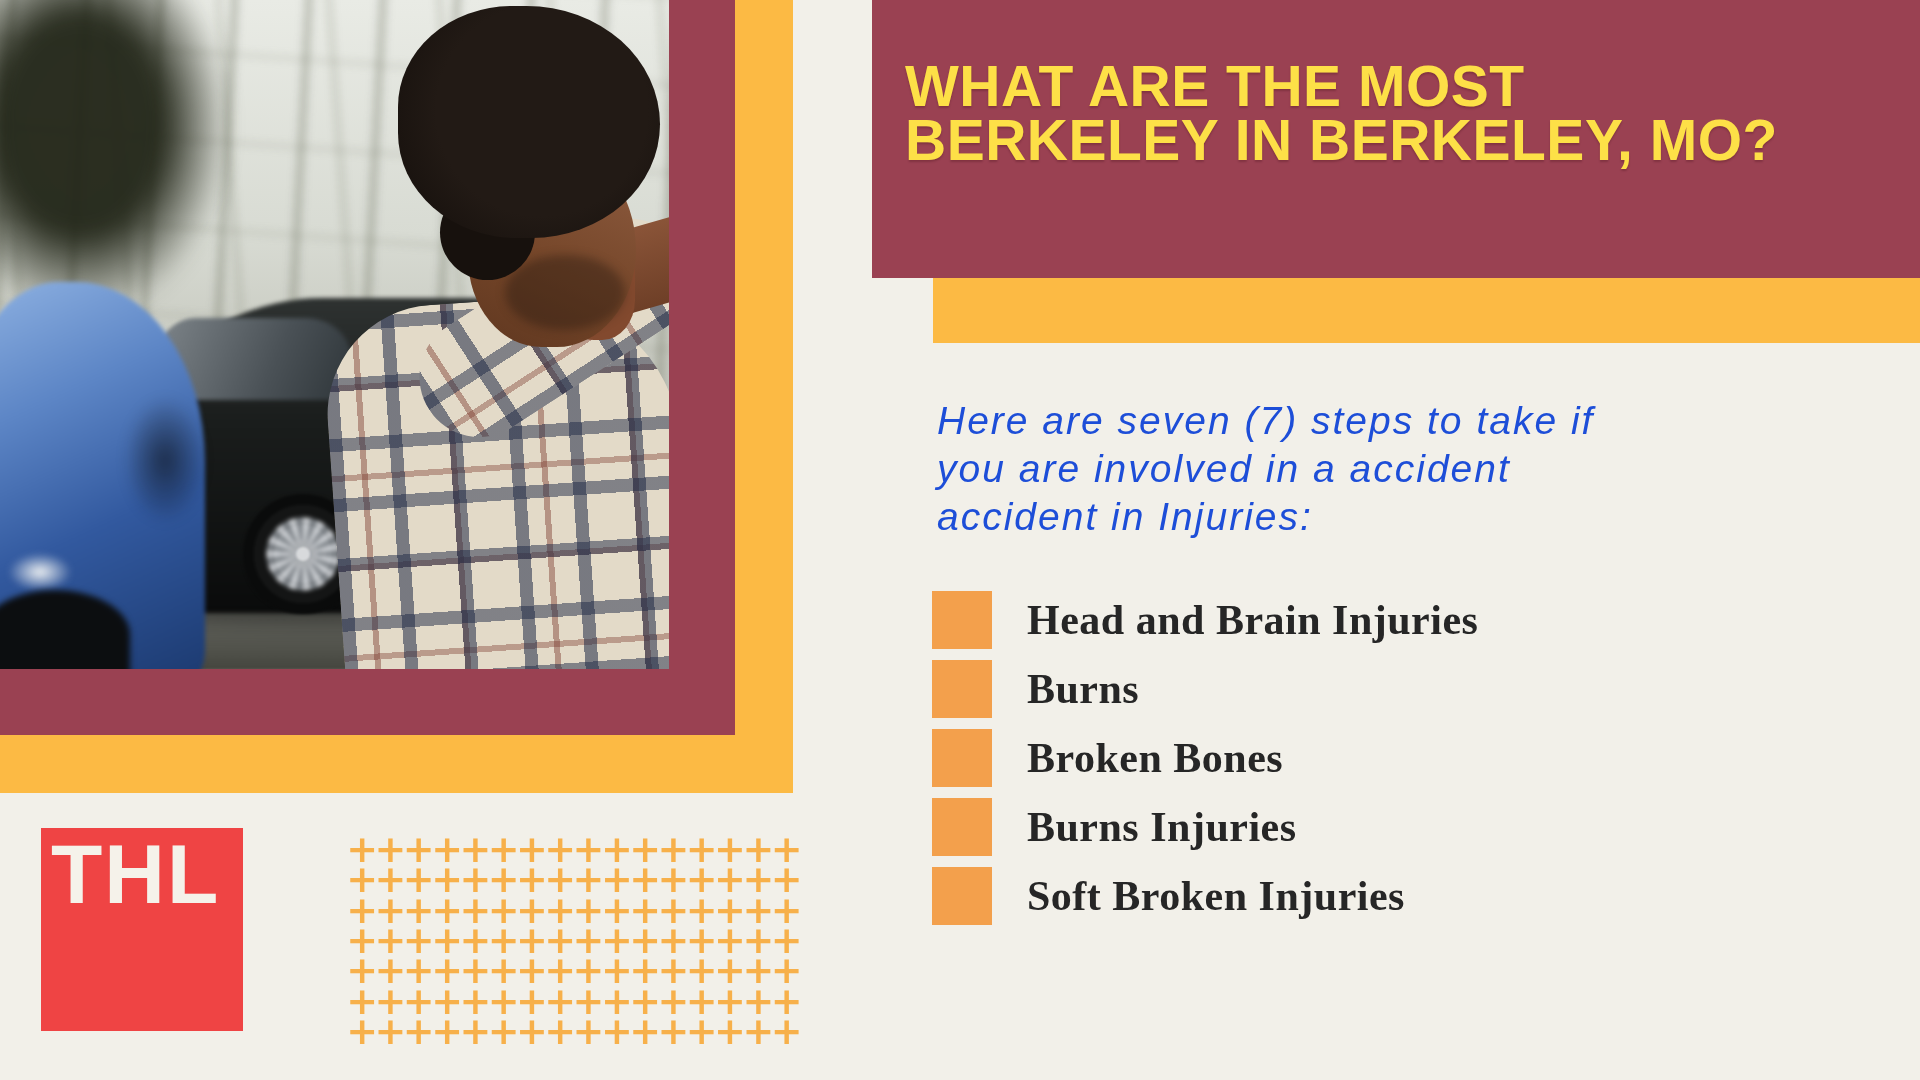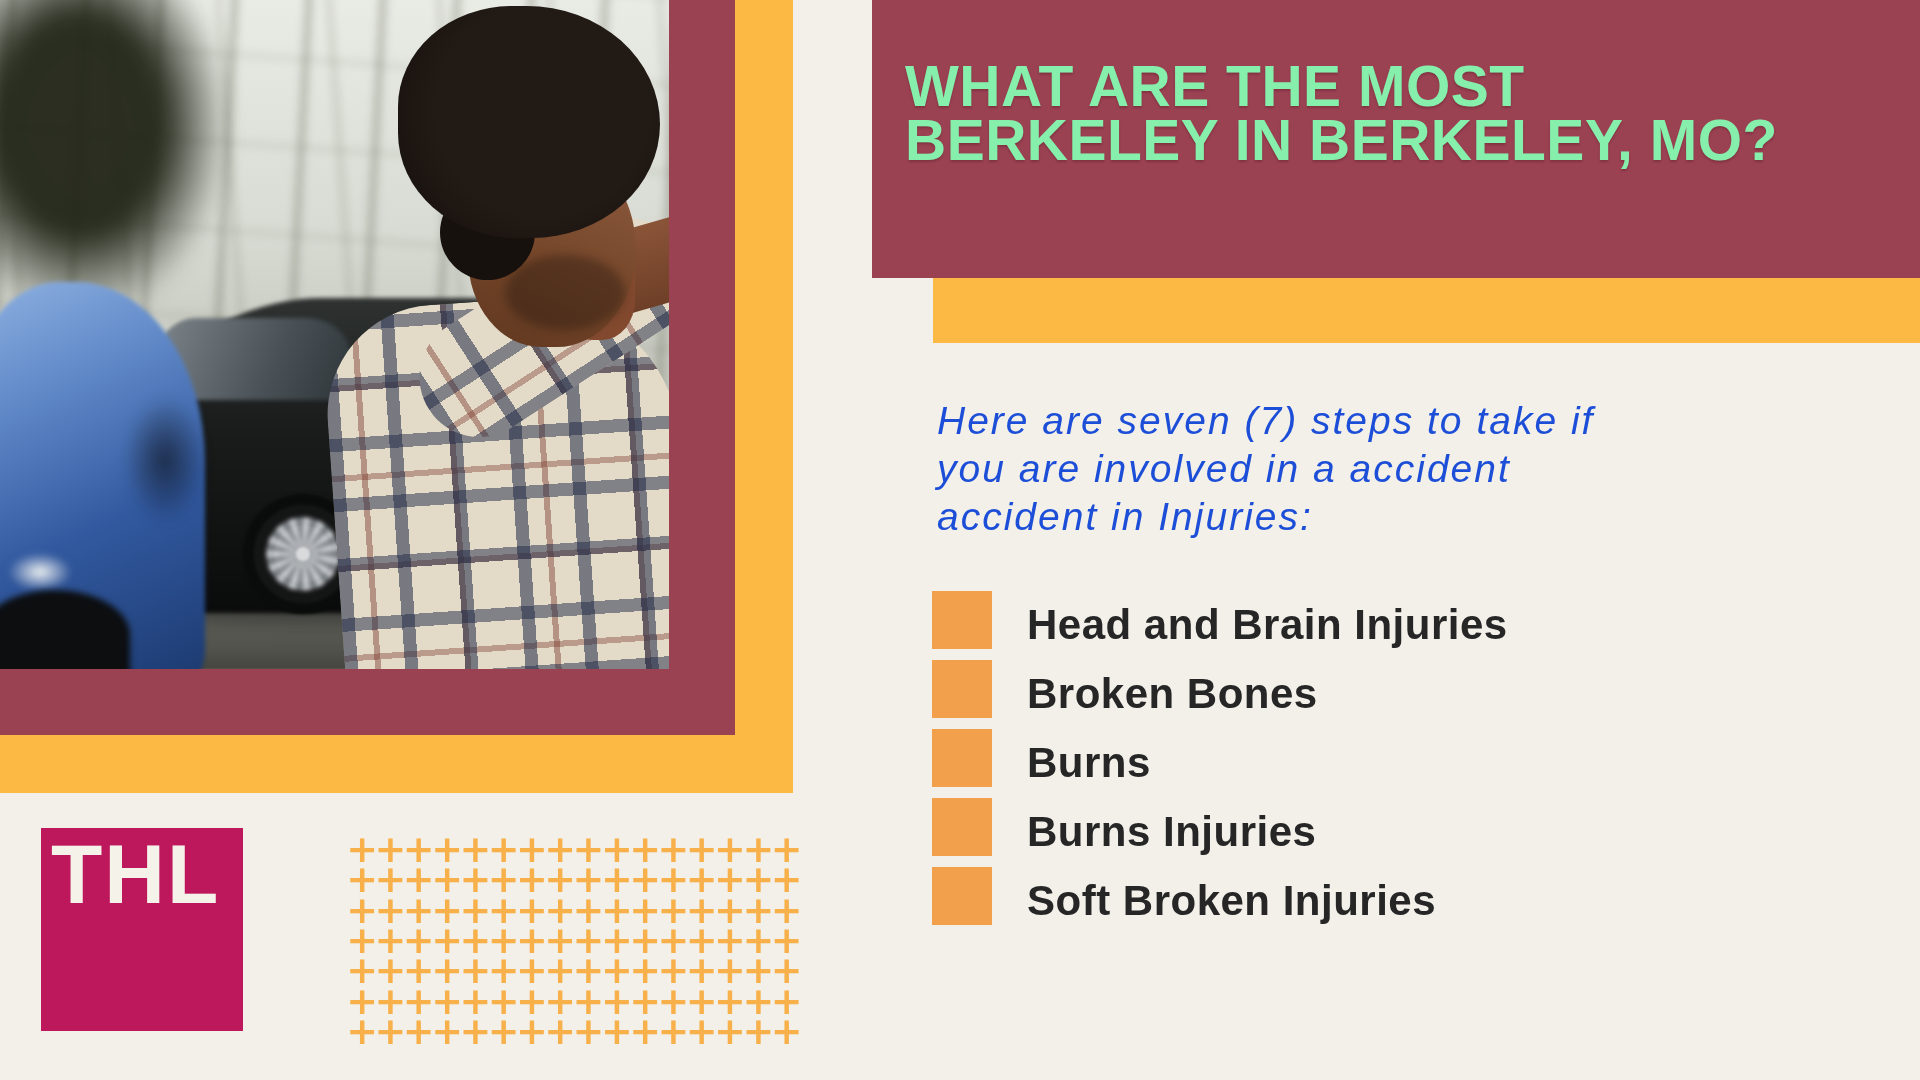--- a/index.html
+++ b/index.html
@@ -63,36 +63,36 @@
   .man-face{position:absolute;left:468px;top:142px;width:168px;height:205px;border-radius:42% 58% 52% 48%;
     background:linear-gradient(205deg,#8c5a3e 10%,#744528 60%,#5f3720 100%);}
   .man-beard{position:absolute;left:505px;top:255px;width:120px;height:75px;background:rgba(25,17,12,.35);
     filter:blur(5px);border-radius:50%;}
   .man-hair{position:absolute;left:398px;top:6px;width:262px;height:232px;border-radius:46% 54% 52% 48%;
     background:radial-gradient(circle at 55% 45%,#221a15 0 55%,#120d0a 100%);}
   .man-nape{position:absolute;left:440px;top:185px;width:95px;height:95px;background:#17110d;border-radius:50%;}
 
   
   .header-block{position:absolute;left:872px;top:0;width:1048px;height:278px;background:#9a4152;}
-  .header-title{position:absolute;left:33px;top:60px;width:990px;color:#86efac;font-weight:700;
+  .header-title{position:absolute;left:33px;top:60px;width:990px;color:#fde047;font-weight:700;
     font-size:57px;line-height:53.5px;letter-spacing:.5px;text-shadow:0 2px 2px rgba(60,10,20,.25);}
   .header-yellow{position:absolute;left:933px;top:278px;width:987px;height:65px;background:#fcba44;}
 
   
   .intro{position:absolute;left:937px;top:397px;width:780px;color:#1d4ed8;font-style:italic;
     font-size:39px;line-height:48px;letter-spacing:2px;}
 
   
   .injury-list{position:absolute;left:932px;top:591px;display:flex;flex-direction:column;gap:11px;}
-  .injury-item{display:flex;align-items:flex-end;height:58px;}
+  .injury-item{display:flex;align-items:center;height:58px;font-family:Liberation Serif, serif;}
   .bullet{width:60px;height:58px;background:#f3a04c;flex:0 0 auto;}
   .injury-label{margin-left:35px;font-size:42px;font-weight:700;color:#262626;letter-spacing:.5px;white-space:nowrap;}
 
   
-  .logo{position:absolute;left:41px;top:828px;width:202px;height:203px;background:#be185d;}
+  .logo{position:absolute;left:41px;top:828px;width:202px;height:203px;background:#ef4444;}
   .logo-text{padding:4px 0 0 10px;font-size:84px;line-height:84px;font-weight:700;color:#f5f2ea;letter-spacing:2px;}
 
   
   .plus-pattern{position:absolute;left:348px;top:834px;width:453px;display:grid;
     grid-template-columns:repeat(16,28.3px);grid-auto-rows:30.3px;}
   .plus-pattern span{display:flex;align-items:center;justify-content:center;
     font-family:"DejaVu Sans",sans-serif;font-weight:700;font-size:38px;color:#f7b04a;}
 </style>
 </head>
 <body>
@@ -142,25 +142,25 @@
     <div>accident in Injuries:</div>
   </div>
 
   <div class="injury-list">
     <div class="injury-item">
       <div class="bullet"></div>
       <div class="injury-label">Head and Brain Injuries</div>
     </div>
     <div class="injury-item">
       <div class="bullet"></div>
+      <div class="injury-label">Burns</div>
+    </div>
+    <div class="injury-item">
+      <div class="bullet"></div>
       <div class="injury-label">Broken Bones</div>
-    </div>
-    <div class="injury-item">
-      <div class="bullet"></div>
-      <div class="injury-label">Burns</div>
     </div>
     <div class="injury-item">
       <div class="bullet"></div>
       <div class="injury-label">Burns Injuries</div>
     </div>
     <div class="injury-item">
       <div class="bullet"></div>
       <div class="injury-label">Soft Broken Injuries</div>
     </div>
   </div>

